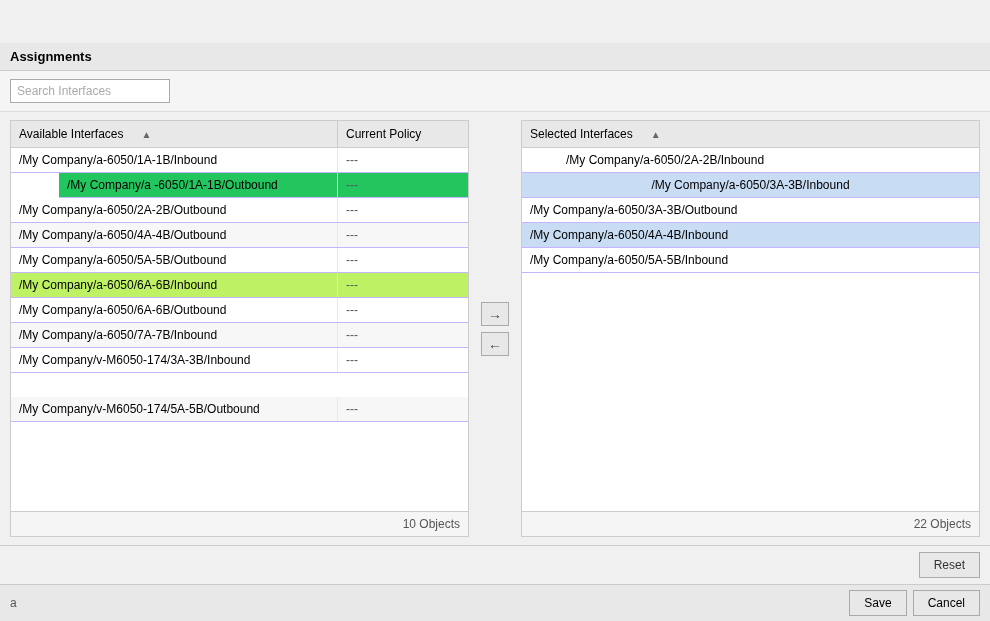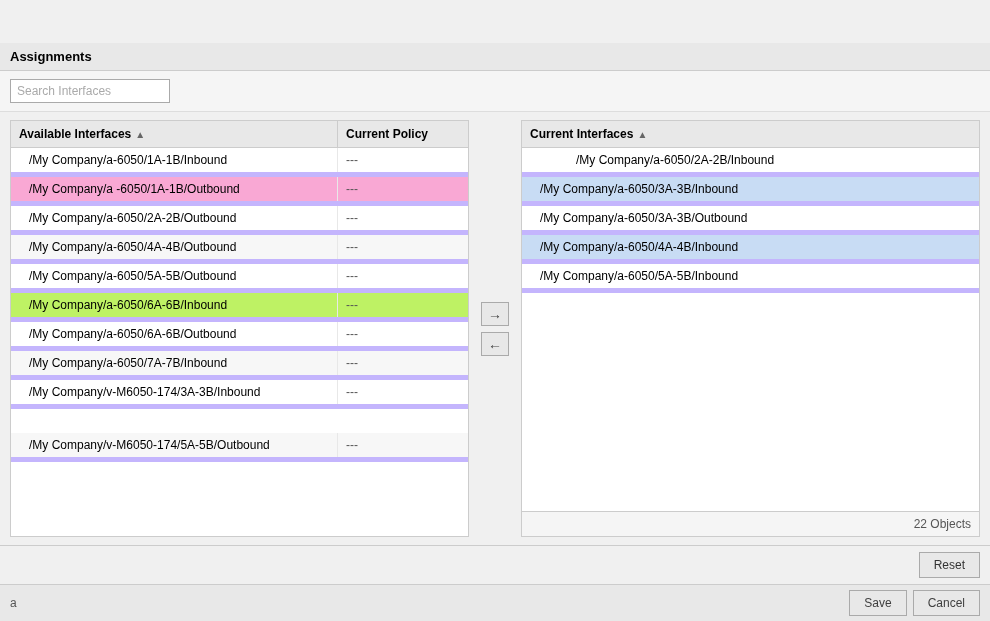--- a/index.html
+++ b/index.html
@@ -60,26 +60,26 @@
     }
 
     .panel-header {
       display: flex;
       background: #e8e8e8;
       border-bottom: 1px solid #ccc;
     }
 
     .panel-header-cell {
       padding: 6px 8px;
-      font-weight: bold;
+      font-weight: normal;
       font-size: 12px;
       border-right: 1px solid #ccc;
       display: flex;
       align-items: center;
-      gap: 4px;
+      gap: 18px;
     }
 
     .panel-header-cell:last-child {
       border-right: none;
     }
 
     .panel-header-cell.interfaces-col {
       flex: 1;
     }
 
@@ -92,22 +92,21 @@
       color: #666;
     }
 
     .panel-body {
       flex: 1;
       overflow-y: auto;
     }
 
     .table-row {
       display: flex;
-      border-bottom: 5px solid #c4b5fd;
-      padding-left: 10px;
+      border-bottom: 1px solid #c4b5fd;
     }
 
     .table-row.selected-highlight {
       background: #c8dcf4;
     }
 
     .cell {
       padding: 5px 8px;
       font-size: 12px;
     }
@@ -192,21 +191,21 @@
       gap: 6px;
     }
 
     .footer-btn {
       height: 26px;
       padding: 0 14px;
       background: #e8e8e8;
       border: 1px solid #aaa;
       cursor: pointer;
       font-size: 12px;
-      color: #404040;
+      color: #000000;
     }
 
     .selected-panel {
       width: 440px;
     }
   </style>
 </head>
 <body>
 
 <div class="title-bar">
@@ -227,21 +226,21 @@
       </div>
       <div class="panel-header-cell policy-col">
         <span>Current Policy</span>
       </div>
     </div>
     <div class="panel-body" id="available-body">
     <div class="table-row" style="background: rgb(255, 255, 255);">
           <div class="cell name-col">/My Company/a-6050/1A-1B/Inbound</div>
           <div class="cell policy-col">---</div>
         </div>
-        <div class="table-row" style="background: #f9a8d4;">
+        <div class="table-row" style="background: #22c55e; margin-left: 48px;">
           <div class="cell name-col">/My Company/a        -6050/1A-1B/Outbound</div>
           <div class="cell policy-col">---</div>
         </div>
         <div class="table-row" style="background: rgb(255, 255, 255);">
           <div class="cell name-col">/My Company/a-6050/2A-2B/Outbound</div>
           <div class="cell policy-col">---</div>
         </div>
         <div class="table-row" style="background: rgb(247, 247, 247);">
           <div class="cell name-col">/My Company/a-6050/4A-4B/Outbound</div>
           <div class="cell policy-col">---</div>
@@ -264,40 +263,43 @@
         </div>
         <div class="table-row" style="background: rgb(255, 255, 255);">
           <div class="cell name-col">/My Company/v-M6050-174/3A-3B/Inbound</div>
           <div class="cell policy-col">---</div>
         </div>
         <div class="table-row" style="background: rgb(247, 247, 247); margin-top: 24px;">
           <div class="cell name-col">/My Company/v-M6050-174/5A-5B/Outbound</div>
           <div class="cell policy-col">---</div>
         </div>
       </div>
+    <div class="panel-footer">
+      <span>10 Objects</span>
+    </div>
   </div>
 
   <div class="transfer-buttons">
     <button class="transfer-btn" id="right-btn">→</button>
     <button class="transfer-btn" id="left-btn">←</button>
   </div>
 
   <div class="panel selected-panel">
     <div class="panel-header">
       <div class="panel-header-cell interfaces-col">
-        <span>Current Interfaces</span>
+        <span>Selected Interfaces</span>
         <span class="sort-arrow">▲</span>
       </div>
     </div>
     <div class="panel-body" id="selected-body">
     <div class="table-row" style="background: rgb(255, 255, 255);">
           <div class="cell name-col" style="border-right: none; margin-left: 36px;">/My Company/a-6050/2A-2B/Inbound</div>
         </div>
         <div class="table-row selected-highlight">
-          <div class="cell name-col" style="border-right: none;">/My Company/a-6050/3A-3B/Inbound</div>
+          <div class="cell name-col" style="border-right: none; text-align: center;">/My Company/a-6050/3A-3B/Inbound</div>
         </div>
         <div class="table-row" style="background: rgb(255, 255, 255);">
           <div class="cell name-col" style="border-right: none;">/My Company/a-6050/3A-3B/Outbound</div>
         </div>
         <div class="table-row selected-highlight">
           <div class="cell name-col" style="border-right: none;">/My Company/a-6050/4A-4B/Inbound</div>
         </div>
         <div class="table-row" style="background: rgb(255, 255, 255);">
           <div class="cell name-col" style="border-right: none;">/My Company/a-6050/5A-5B/Inbound</div>
         </div>

